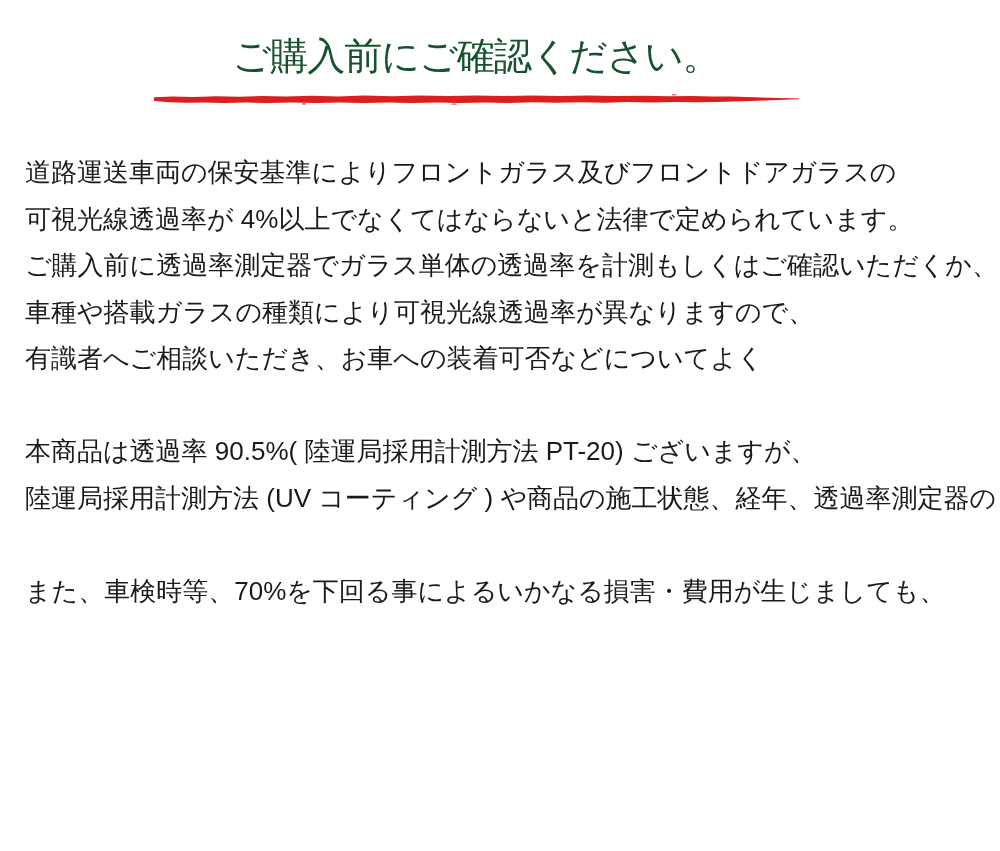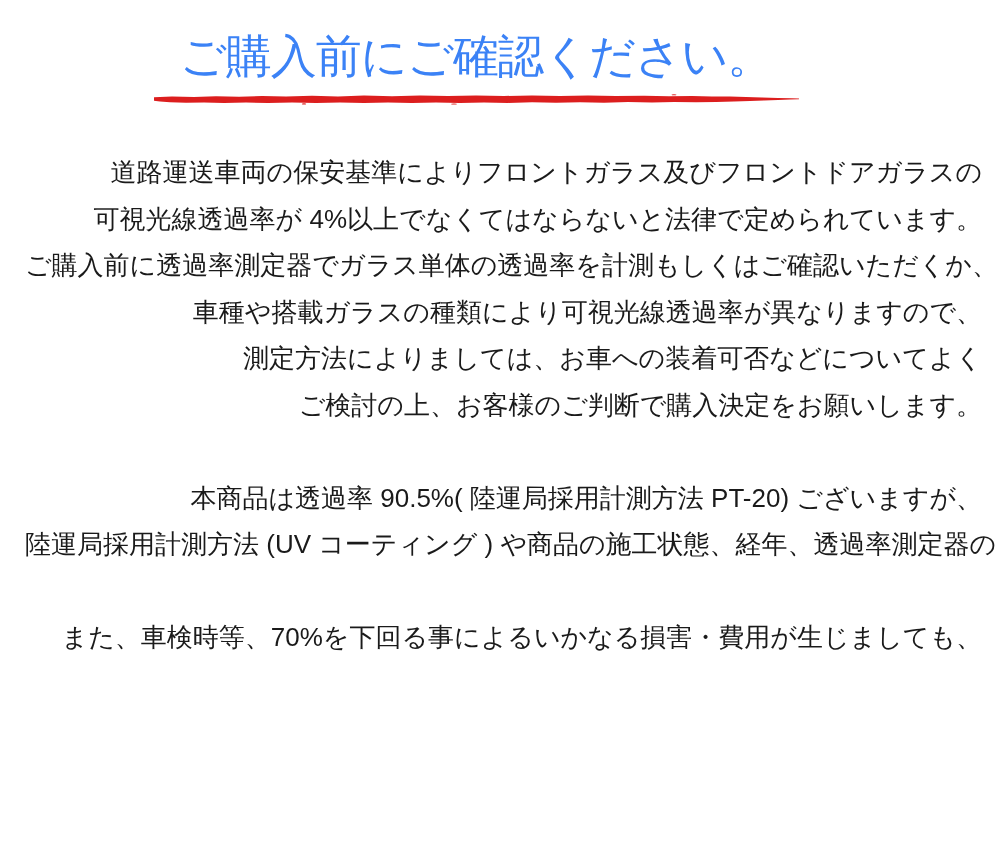--- a/index.html
+++ b/index.html
@@ -20,43 +20,42 @@
     background: #ffffff;
     color: #1a1a1a;
   }
   .header {
     text-align: center;
     padding-top: 24px;
     transform: translateX(-24px);
   }
   .title {
     display: inline-block;
-    font-size: 46px;
+    font-size: 38px;
     font-weight: 500;
     line-height: 65px;
     letter-spacing: -1px;
-    color: #3b82f6;
+    color: #14532d;
     white-space: nowrap;
   }
   .underline-svg {
     display: block;
     margin: 2px auto 0 auto;
     width: 645px;
     height: 14px;
   }
   .content {
     margin-top: 44px;
     padding: 0 18px 0 25px;
     font-size: 26px;
     line-height: 46.5px;
     letter-spacing: 0;
   }
   .paragraph {
     margin: 0;
-    text-align: right;
   }
   .paragraph + .paragraph {
     margin-top: 46.5px;
   }
   .text-line {
     white-space: nowrap;
   }
 </style>
 </head>
 <body>
@@ -80,22 +79,21 @@
     </svg>
   </div>
 
   <div class="content">
 
     <div class="paragraph">
       <div class="text-line">道路運送車両の保安基準によりフロントガラス及びフロントドアガラスの</div>
       <div class="text-line">可視光線透過率が 4%以上でなくてはならないと法律で定められています。</div>
       <div class="text-line">ご購入前に透過率測定器でガラス単体の透過率を計測もしくはご確認いただくか、</div>
       <div class="text-line">車種や搭載ガラスの種類により可視光線透過率が異なりますので、</div>
-      <div class="text-line">測定方法によりましては、お車への装着可否などについてよく</div>
-      <div class="text-line">ご検討の上、お客様のご判断で購入決定をお願いします。</div>
+      <div class="text-line">有識者へご相談いただき、お車への装着可否などについてよく</div>
     </div>
 
     <div class="paragraph">
       <div class="text-line">本商品は透過率 90.5%( 陸運局採用計測方法 PT-20) ございますが、</div>
       <div class="text-line">陸運局採用計測方法 (UV コーティング ) や商品の施工状態、経年、透過率測定器の</div>
     </div>
 
     <div class="paragraph">
       <div class="text-line">また、車検時等、70%を下回る事によるいかなる損害・費用が生じましても、</div>
     </div>

